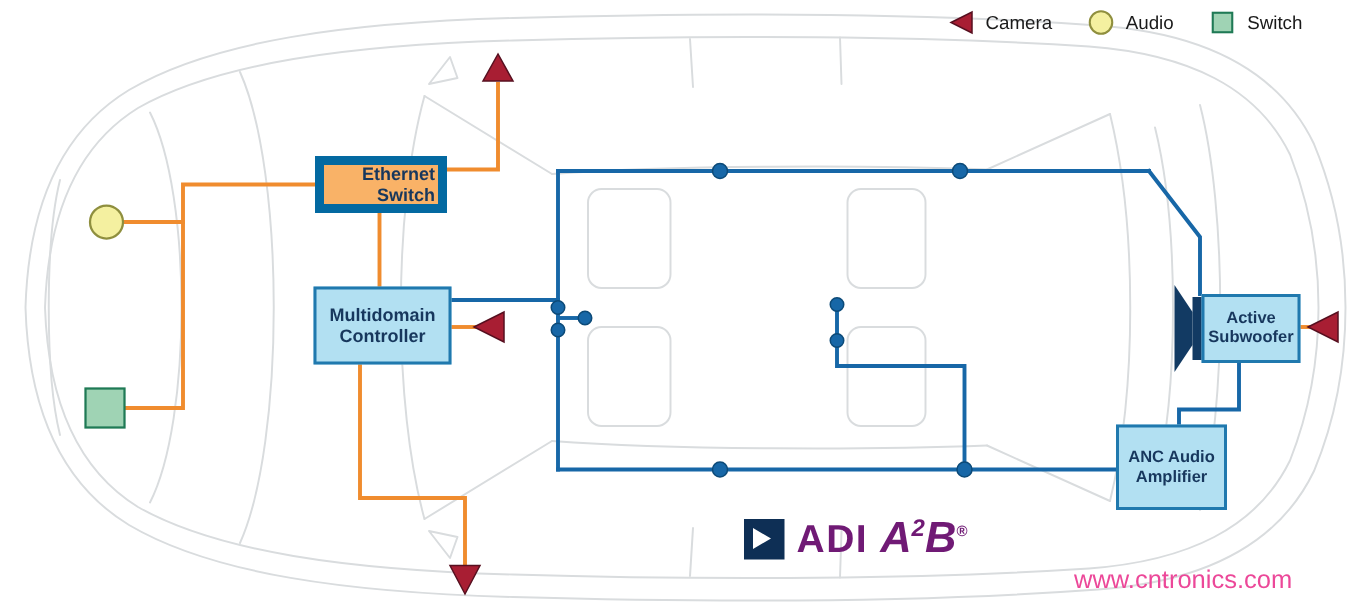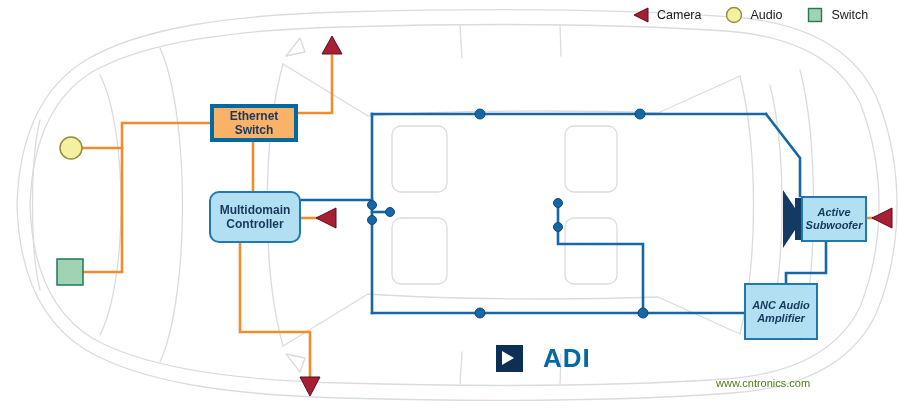--- a/index.html
+++ b/index.html
@@ -8,48 +8,48 @@
     position:relative;width:900px;height:409px;background:#ffffff;overflow:hidden;
     font-family:"Liberation Sans",sans-serif;
   }
   .layer{position:absolute;left:0;top:0;}
   
   .box{
     position:absolute;display:flex;align-items:center;justify-content:center;
     text-align:center;font-weight:bold;font-size:12px;line-height:1.18;
     color:#17375d;box-sizing:border-box;padding:2px;z-index:3;
   }
-  .box-orange{background:#f9b267;border:4px solid #0369a1;}
+  .box-orange{background:#f9b267;border:6px solid #0369a1;text-align:right;}
   .box-blue{background:#b2e0f2;border:2px solid #2079ae;}
-  .small-text{font-size:11px;font-style:italic;}
+  .small-text{font-size:11px;}
   
   .legend{
     position:absolute;left:632px;top:6px;display:flex;align-items:center;gap:24px;z-index:4;
   }
   .legend-item{display:flex;align-items:center;gap:7px;}
   .legend-label{font-size:12.5px;color:#1a1a1a;}
   .legend-icon{display:block;}
   
   .logo{
-    position:absolute;left:468px;top:343px;display:flex;align-items:center;gap:20px;
-    color:#0369a1;z-index:4;padding-left:28px;
+    position:absolute;left:468px;top:343px;display:flex;align-items:center;gap:8px;
+    color:#701a75;z-index:4;padding-left:28px;
   }
   .logo-mark{width:27px;height:27px;background:#0e2f55;position:relative;}
   .logo-mark-triangle{
     position:absolute;left:6px;top:6px;width:0;height:0;
     border-top:7.5px solid transparent;border-bottom:7.5px solid transparent;
     border-left:12px solid #ffffff;
   }
   .logo-adi{font-size:26px;font-weight:bold;letter-spacing:1px;}
   .logo-a2b{font-size:29px;font-weight:bold;font-style:italic;white-space:nowrap;}
   .logo-a2b sup{font-size:16px;vertical-align:super;line-height:0;}
   .logo-a2b .reg{font-size:10px;vertical-align:super;font-style:normal;}
   
   .watermark{
-    position:absolute;left:716px;top:377px;font-size:11px;color:#4d7c0f;z-index:4;
+    position:absolute;left:716px;top:377px;font-size:17px;color:#ec4899;z-index:4;
   }
 </style>
 </head>
 <body>
 
 <div class="canvas">
 
   <svg class="layer" width="900" height="409" viewBox="0 0 900 409">
 
     <g stroke="#d9dcde" fill="none" stroke-width="1.3" stroke-linejoin="round" stroke-linecap="round">
@@ -147,34 +147,35 @@
         <rect x="2.5" y="2.5" width="13" height="13" stroke="#1f7a55" stroke-width="1.4" fill="#9fd3b4"></rect>
       </svg>
       <span class="legend-label">Switch</span>
     </div>
   </div>
 
   <div class="box box-orange" style="left:210px;top:104px;width:88px;height:38px;">
     <span>Ethernet Switch</span>
   </div>
 
-  <div class="box box-blue" style="left:209px;top:191px;width:92px;height:52px;border-radius:10px;">
+  <div class="box box-blue" style="left:209px;top:191px;width:92px;height:52px;">
     <span>Multidomain Controller</span>
   </div>
 
   <div class="box box-blue small-text" style="left:801px;top:196px;width:66px;height:46px;">
     <span>Active Subwoofer</span>
   </div>
 
   <div class="box box-blue small-text" style="left:744px;top:283px;width:74px;height:57px;">
     <span>ANC Audio Amplifier</span>
   </div>
 
   <div class="logo">
     <span class="logo-mark">
       <span class="logo-mark-triangle"></span>
     </span>
     <span class="logo-adi">ADI</span>
+    <span class="logo-a2b"><span>A</span><sup>2</sup><span>B</span><span class="reg">®</span></span>
   </div>
 
   <div class="watermark">www.cntronics.com</div>
 
 </div>
 
 </body></html>

